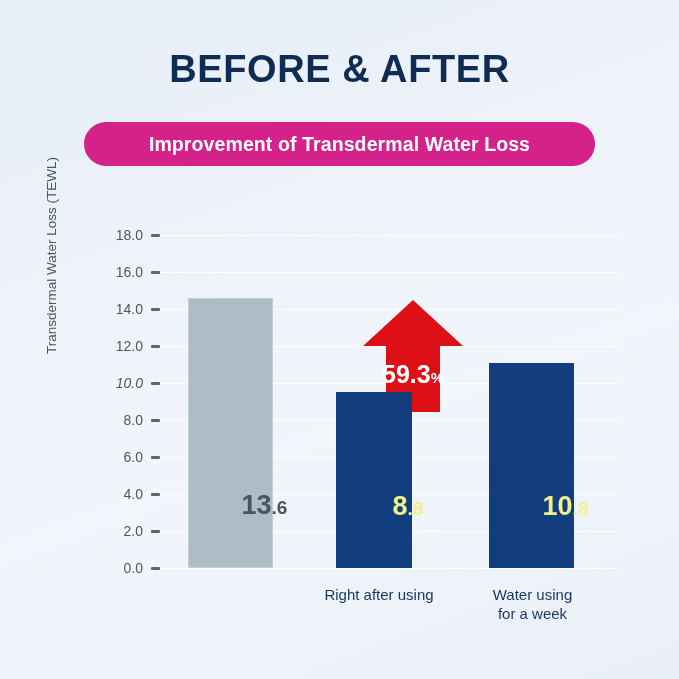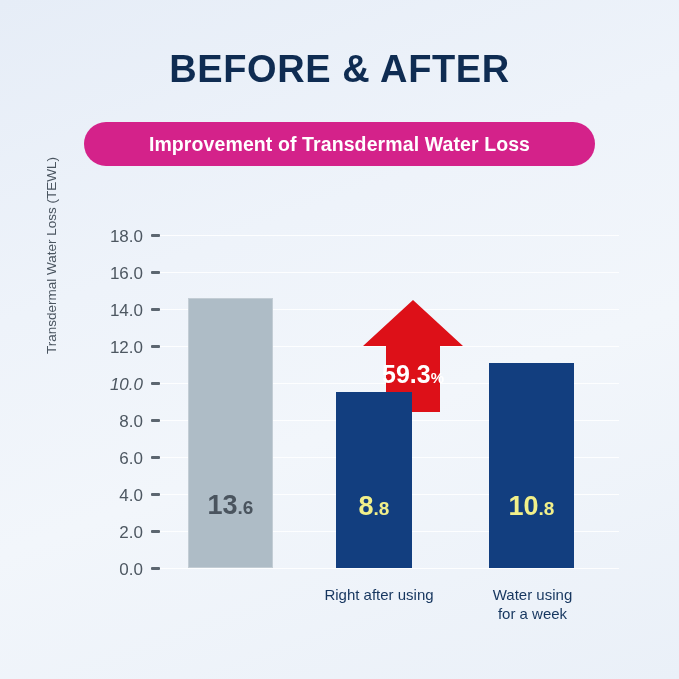--- a/index.html
+++ b/index.html
@@ -70,21 +70,21 @@
     text-align: center;
     transform: rotate(-90deg);
     font-size: 13.5px;
     color: #4a5560;
     white-space: nowrap;
   }
   .y-tick-label {
     position: absolute;
     width: 48px;
     text-align: right;
-    font-size: 17px;
+    font-size: 14px;
     color: #4d5761;
     font-family: "Liberation Sans", sans-serif;
   }
   .y-tick-mark {
     position: absolute;
     width: 9px;
     height: 3px;
     background: #5c6670;
     border-radius: 1px;
   }
@@ -109,20 +109,21 @@
   .bar.navy {
     background: #123e7f;
   }
   .bar-value {
     position: absolute;
     width: 100%;
     text-align: center;
     font-weight: 700;
     line-height: 1;
     white-space: nowrap;
+    padding-left: 34px;
   }
   .bar-value .big {
     font-size: 27px;
   }
   .bar-value .small {
     font-size: 19px;
   }
   .val-gray { color: #4a545e; }
   .val-yellow { color: #f2f08a; }
 

